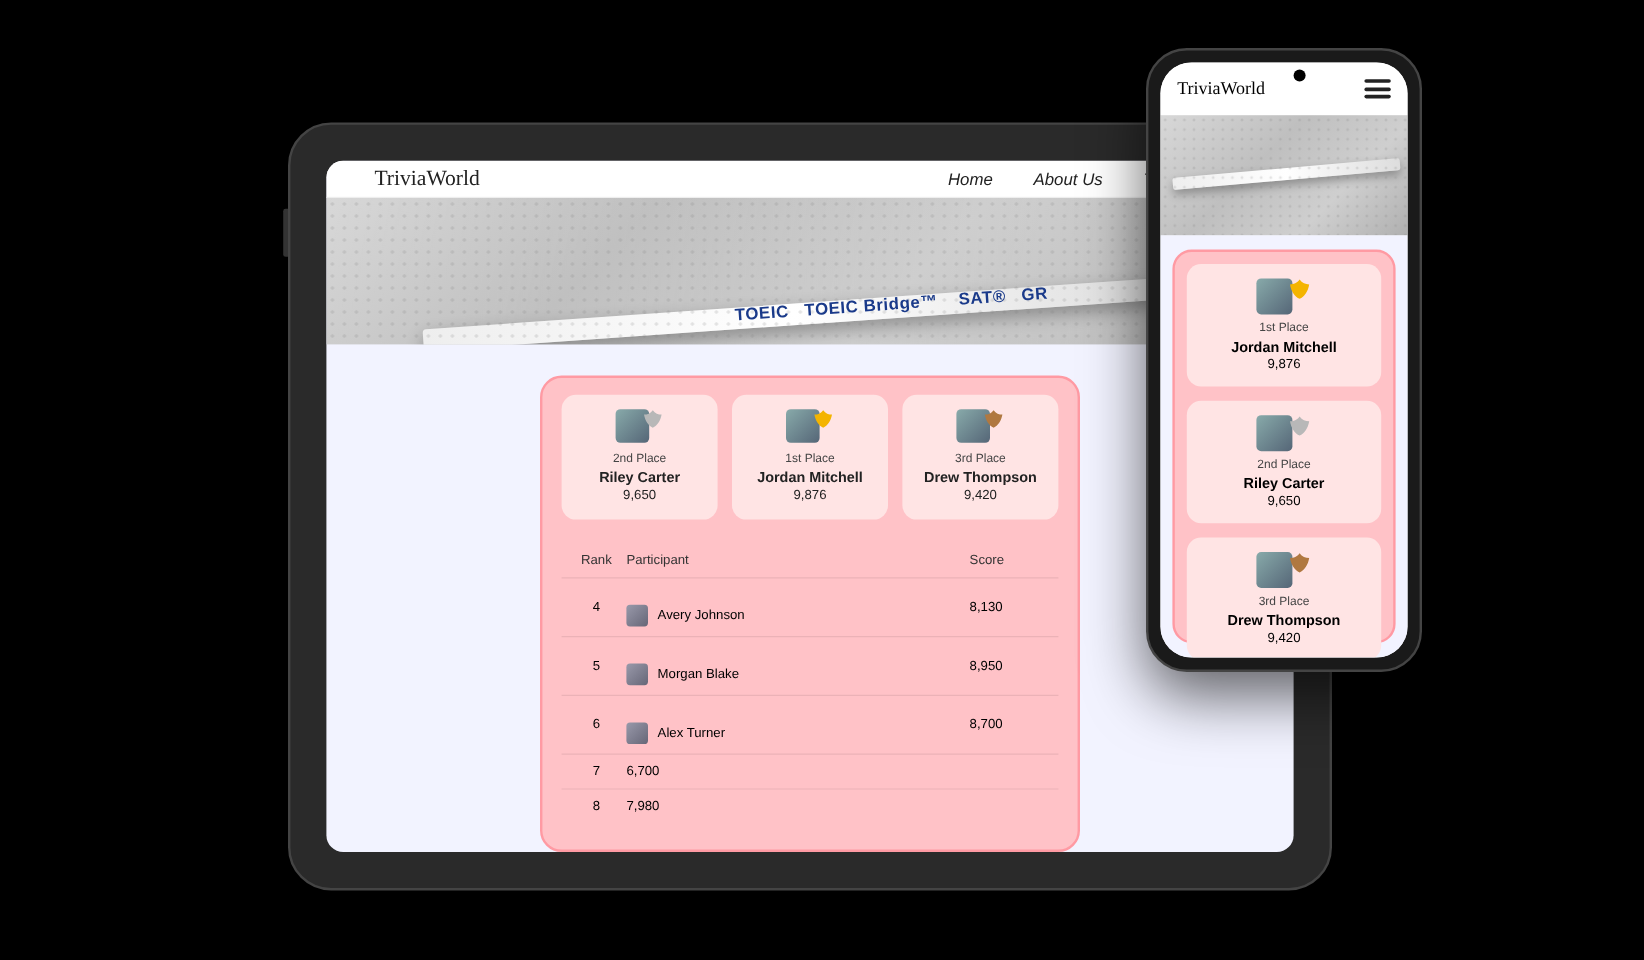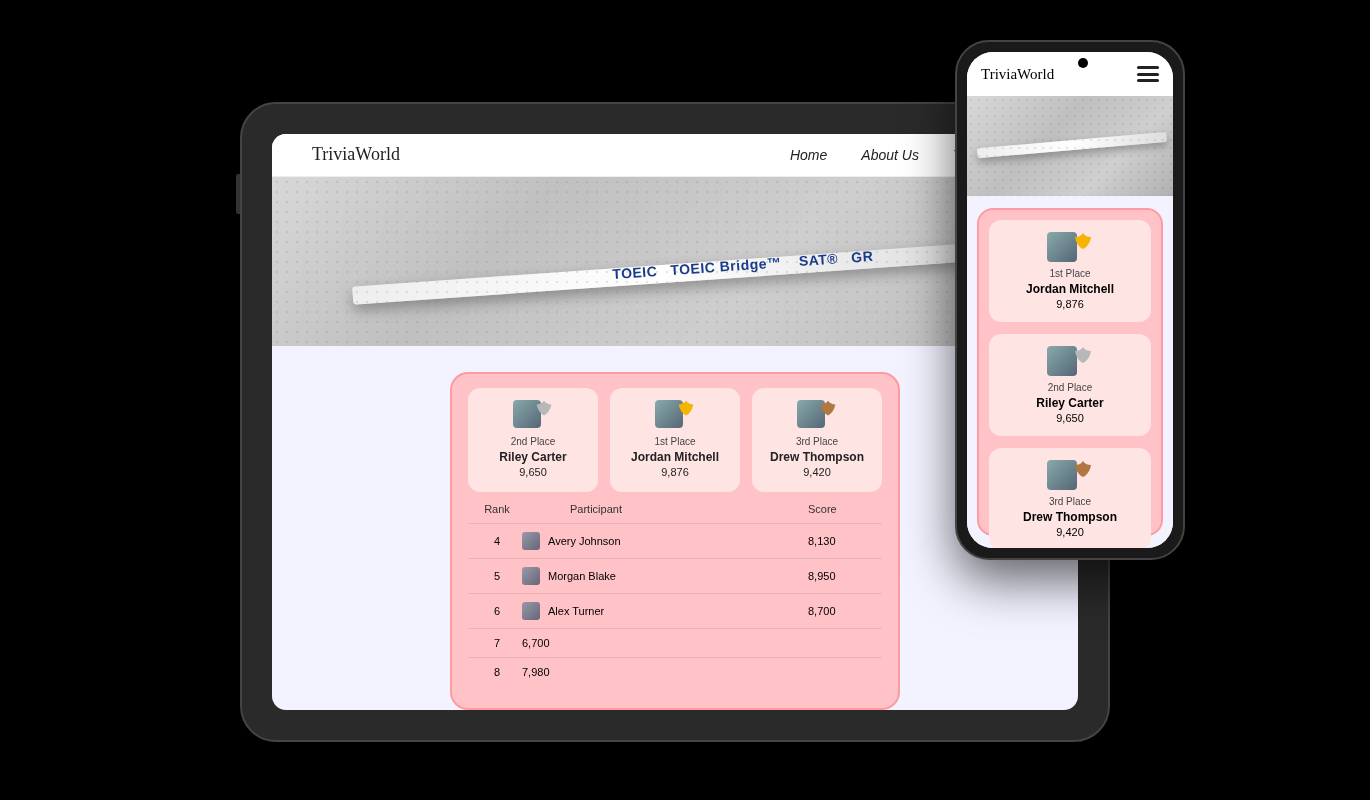--- a/index.html
+++ b/index.html
@@ -143,24 +143,24 @@
   .pod .name { font-weight: 700; font-size: 12px; margin: 3px 0 2px; }
   .pod .score { font-size: 11px; }
 
   .thead, .trow {
     display: grid;
     grid-template-columns: 50px 1fr 70px;
     align-items: center;
     font-size: 11px;
     padding: 8px 4px;
   }
-  .thead { color: #333; margin-top: 3px; gap: 48px; }
+  .thead { color: #333; margin-top: 20px; }
   .trow { border-top: 1px solid rgba(0,0,0,.08); }
   .trow .rank { text-align: center; }
-  .trow .part { display: flex; align-items: center; gap: 8px; }
+  .trow .part { display: flex; align-items: center; gap: 8px; margin-top: 14px; }
   .trow .pic {
     width: 18px; height: 18px; border-radius: 3px;
     background: linear-gradient(135deg,#99a,#667);
   }
 
   
   .leaf.gold path { fill: #f4b400; }
   .leaf.silver path { fill: #b8b8b8; }
   .leaf.bronze path { fill: #b07840; }
 

